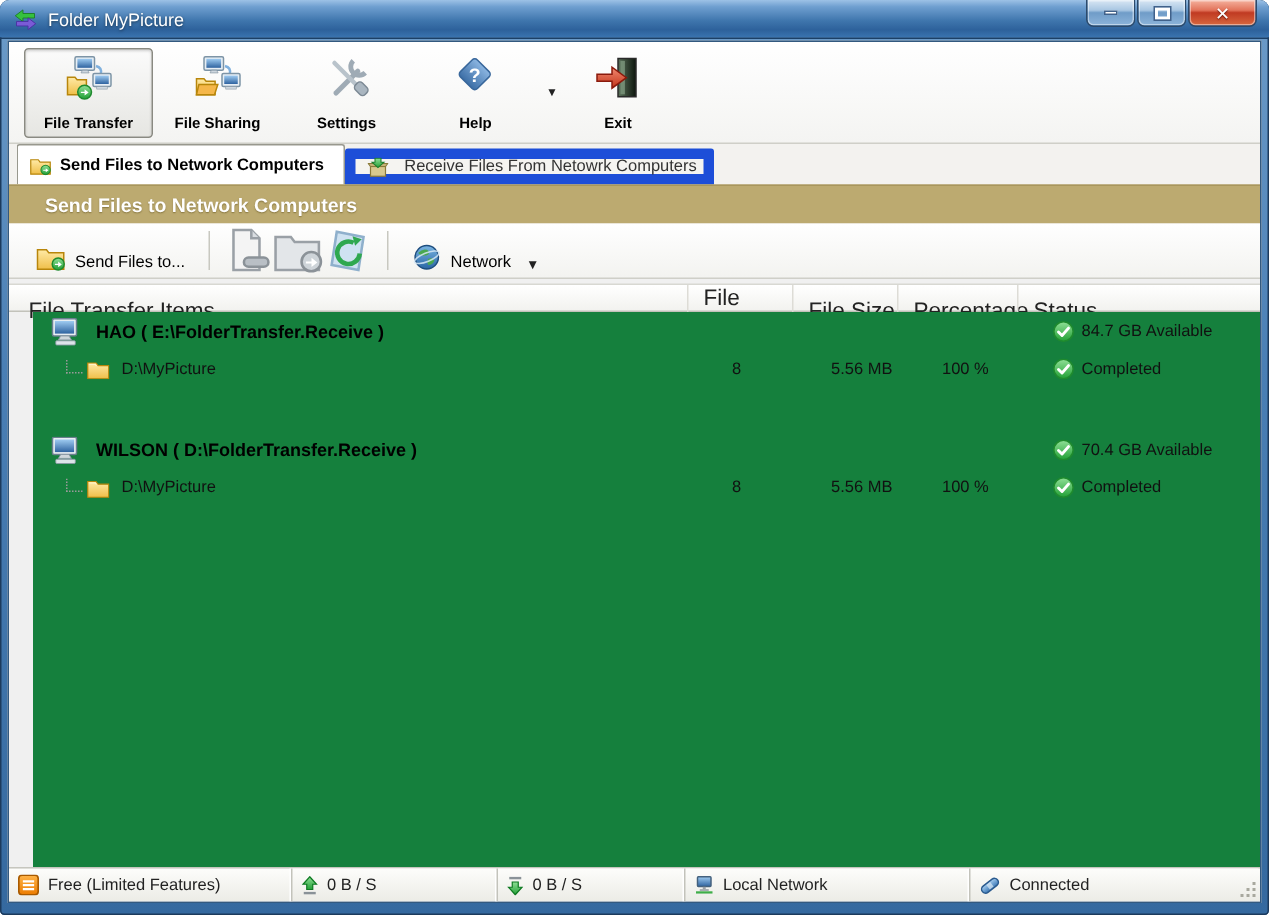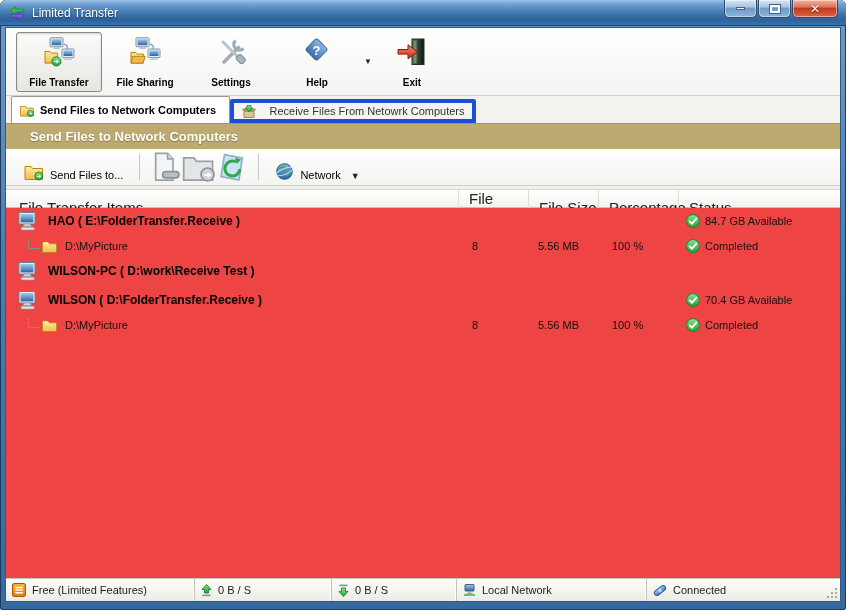--- a/index.html
+++ b/index.html
@@ -46,21 +46,21 @@
   .tbbtn .tblabel { font-size:10px; font-weight:bold; color:#000; white-space:nowrap; }
   .tb-droparrow { width:16px; height:60px; display:flex; align-items:center; justify-content:center;
     font-size:9px; color:#222; cursor:default; }
 
   
   .tabrow { height:27px; background:#f3f2ef; display:flex; align-items:flex-end; padding-left:5px; }
   .tab { display:flex; align-items:center; font-size:11px; cursor:default; }
   .tab .tabicon { width:14px; height:13px; margin:0 6px 0 8px; flex:0 0 auto; }
   .tab.active { width:219px; height:27px; background:#fff; border:1px solid #98988e; border-bottom:none;
     border-radius:2px 2px 0 0; font-weight:bold; color:#000; }
-  .tab.inactive { width:246px; height:24px; background:#f5f4f1; border:4px solid #1d4ed8;
+  .tab.inactive { width:246px; height:24px; background:#f5f4f1; border:7px solid #1d4ed8;
     border-radius:2px 2px 0 0; color:#333; }
   .tab.inactive .tablabel { margin:0 auto; }
 
   
   .goldbar { height:26px; background:#bcaa70; border-top:1px solid #a8965c;
     display:flex; align-items:center; padding-left:24px; }
   .goldbar .gtext { color:#fff; font-size:13px; font-weight:bold; text-shadow:0 1px 1px rgba(120,104,50,.8); }
 
   
   .subtoolbar { height:37px; background:linear-gradient(180deg,#ffffff,#f3f3f0);
@@ -74,21 +74,21 @@
 
   
   .cols { display:grid; grid-template-columns:452px 70px 70px 80px 1fr; }
   .listheader { height:19px; margin-top:3px; background:linear-gradient(180deg,#ffffff,#f2f2ef);
     border-top:1px solid #d8d8d2; border-bottom:1px solid #c2c2ba; align-items:center; }
   .hcell { font-size:15px; color:#222; height:100%; display:flex; align-items:center;
     padding-left:10px; cursor:default; }
   .hcell + .hcell { border-left:1px solid #dddcd6; }
   .hcell.first { padding-left:13px; }
 
-  .list { flex:1; background:#ef4444; overflow:hidden; }
+  .list { flex:1; background:#15803d; overflow:hidden;margin-left:16px; }
   .row { align-items:center; cursor:default; }
   .row.computer { height:26px; }
   .row.folder { height:24px; }
   .namecell { display:flex; align-items:center; overflow:hidden; }
   .row.computer .namecell { padding-left:12px; }
   .compicon { width:22px; height:19px; flex:0 0 auto; }
   .compname { font-size:12px; font-weight:bold; color:#000; margin-left:8px; white-space:nowrap; }
   .treebranch { width:11px; height:11px; margin-left:22px; margin-top:-6px;
     border-left:1px dotted #9a9a9a; border-bottom:1px dotted #9a9a9a; flex:0 0 auto; }
   .foldicon { width:15px; height:13px; margin-left:3px; flex:0 0 auto; }
@@ -153,21 +153,21 @@
   </defs>
 </svg>
 
 <div class="window">
 
   <div class="titlebar">
     <svg class="appicon" viewBox="0 0 16 16">
       <path d="M14 4 H6.3 V1.6 L1.2 5.5 6.3 9.4 V7 H14 Z" fill="#35c13f" stroke="#1b7d24" stroke-width="0.6"></path>
       <path d="M2 12.3 h7.7 v2.4 l5.1-3.9 -5.1-3.9 v2.4 H2 Z" fill="#7a5bd6" stroke="#4a2fa0" stroke-width="0.6"></path>
     </svg>
-    <span class="title">Limited Transfer</span>
+    <span class="title">Folder MyPicture</span>
     <div class="winbtns">
       <div class="winbtn min">
           <span class="glyph-min"></span>
         </div>
       <div class="winbtn max">
           <span class="glyph-max"></span>
         </div>
       <div class="winbtn close">
           <span class="glyph-close">✕</span>
         </div>
@@ -350,29 +350,20 @@
           <div class="statuscell">
             <svg class="okicon" viewBox="0 0 13 13">
               <circle cx="6.5" cy="6.5" r="6" fill="url(#gGreen)" stroke="#1f8a2e"></circle>
               <path d="M3.4 6.8 L5.6 9 L9.6 4.4" fill="none" stroke="#fff" stroke-width="1.8" stroke-linecap="round" stroke-linejoin="round"></path>
             </svg>
             <span class="statustext">Completed</span>
           </div>
         </div>
 
         <div class="cols row computer">
-          <div class="namecell">
-            <svg class="compicon" viewBox="0 0 22 19">
-              <rect x="1" y="0.5" width="16" height="11.5" rx="1" fill="#e8eef2" stroke="#6b7f8f"></rect>
-              <rect x="2.6" y="2" width="12.8" height="8.4" fill="url(#gScreen)"></rect>
-              <path d="M6.5 12 h5.5 l1.6 2.6 h-8.7 z" fill="#cfd6db" stroke="#8b9aa5" stroke-width="0.6"></path>
-              <rect x="3.2" y="15.2" width="13" height="2.8" rx="0.6" fill="#dde4e9" stroke="#8b9aa5" stroke-width="0.6"></rect>
-            </svg>
-            <span class="compname">WILSON-PC ( D:\work\Receive Test )</span>
-          </div>
           <div class="vcell"></div>
           <div class="vcell size"></div>
           <div class="vcell"></div>
         </div>
 
         <div class="cols row computer" style="margin-top:3px;">
           <div class="namecell">
             <svg class="compicon" viewBox="0 0 22 19">
               <rect x="1" y="0.5" width="16" height="11.5" rx="1" fill="#e8eef2" stroke="#6b7f8f"></rect>
               <rect x="2.6" y="2" width="12.8" height="8.4" fill="url(#gScreen)"></rect>

